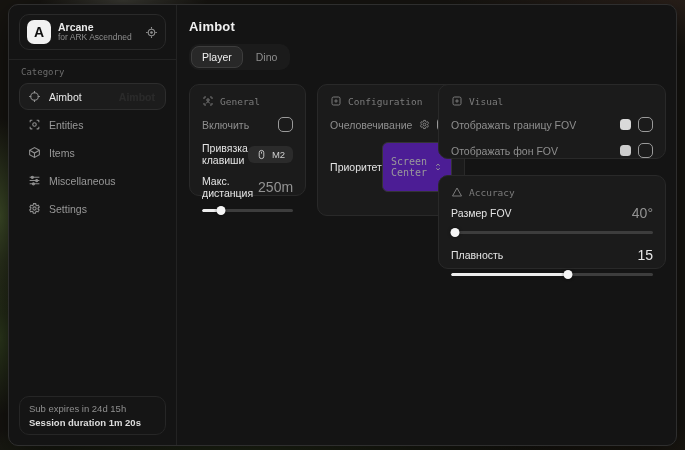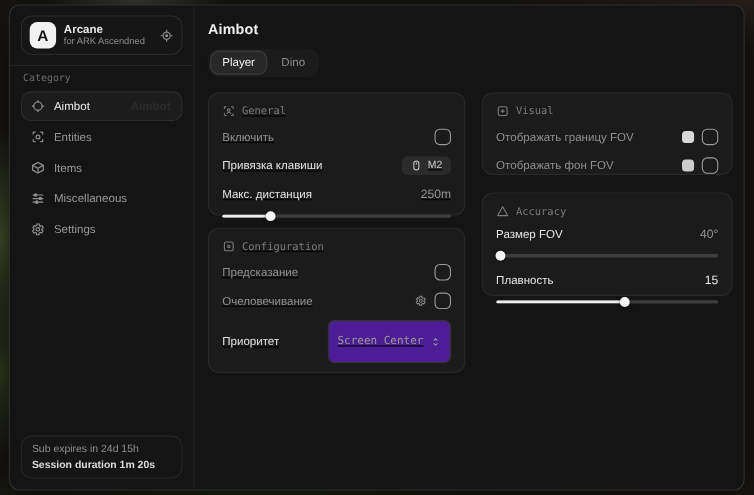--- a/index.html
+++ b/index.html
@@ -51,31 +51,31 @@
   
   .main{ flex:1; padding:14px 14px 0 12px; }
   .page-title{ font-size:13px; font-weight:bold; color:#f1f1f1; letter-spacing:.2px; }
   .tabs{ display:inline-flex; background:#1b1b1b; border-radius:10px; padding:2px;
     margin-top:10px; gap:2px; }
   .tab{ border:1px solid transparent; background:transparent; color:#8d8d8d;
     font-size:10.5px; padding:4px 10px; border-radius:8px; cursor:pointer;
     font-family:"Liberation Sans", sans-serif; }
   .tab.active{ background:#282828; border-color:#3d3d3d; color:#f0f0f0; }
   .columns{ display:flex; gap:15px; margin-top:14px; align-items:flex-start; }
-  .col-left{ width:234px; display:flex; flex-direction:column; gap:11px;text-decoration:underline; }
+  .col-left{ width:234px; display:flex; flex-direction:row; gap:11px; }
   .col-right{ width:228px; display:flex; flex-direction:column; gap:16px; }
   .card{ background:#1b1b1b; border:1px solid #292929; border-radius:10px;
     padding:10px 12px 12px 12px; }
   .card-head{ display:flex; align-items:center; gap:6px; color:#7b7b7b;
     font-size:9.5px; font-family:"DejaVu Sans Mono", monospace; margin-bottom:4px;}
   .row{ display:flex; align-items:center; justify-content:space-between; margin-top:9px;
     min-height:17px;}
   .lbl{ font-size:10.5px; color:#e4e4e4; }
   .lbl.muted{ color:#8f8f8f; }
-  .val{ font-size:11px; color:#939393; }
+  .val{ font-size:14px; color:#939393; }
   .val.bright{ color:#e8e8e8; }
   .checkbox{ width:15px; height:15px; border:1.5px solid #9a9a9a; border-radius:5px;
     background:transparent; cursor:pointer; flex:0 0 auto; }
   .rgroup{ display:flex; align-items:center; gap:7px; }
   .swatch{ width:11px; height:11px; border-radius:3.5px; cursor:pointer; }
   .keybtn{ display:inline-flex; align-items:center; gap:5px; background:#2b2b2b;
     border-radius:6px; padding:3px 8px; color:#cfcfcf; font-size:9.5px; cursor:pointer; }
   .selectbtn{ display:inline-flex; align-items:center; gap:6px; background:#4c1d95;
     border:1px solid #343434; border-radius:6px; padding:13px 8px; color:#9a9a9a;
     font-size:10px; font-family:"DejaVu Sans Mono", monospace; cursor:pointer; }
@@ -224,24 +224,20 @@
           <div class="card-head">
             <span class="i">
               <svg width="12" height="12" viewBox="0 0 24 24" fill="none" stroke="#7b7b7b" stroke-width="2">
                 <rect x="4" y="4" width="16" height="16" rx="3"></rect>
                   <circle cx="12" cy="12" r="2.2"></circle>
               </svg>
             </span>
             <span>Configuration</span>
           </div>
           <div class="row">
-            <span class="lbl muted">Предсказание</span>
-            <span class="checkbox"></span>
-          </div>
-          <div class="row">
             <span class="lbl muted">Очеловечивание</span>
             <span class="rgroup">
               <span class="i">
                 <svg width="11" height="11" viewBox="0 0 24 24" fill="none" stroke="#8a8a8a" stroke-width="2">
                   <circle cx="12" cy="12" r="3"></circle>
                   <path d="M19 12a7 7 0 00-.1-1.2l2-1.5-2-3.4-2.3 1a7 7 0 00-2-1.2L14.2 3h-4l-.4 2.5a7 7 0 00-2 1.2l-2.3-1-2 3.4 2 1.5A7 7 0 005 12c0 .4 0 .8.1 1.2l-2 1.5 2 3.4 2.3-1a7 7 0 002 1.2l.4 2.5h4l.4-2.5a7 7 0 002-1.2l2.3 1 2-3.4-2-1.5c.1-.4.1-.8.1-1.2z"></path>
                 </svg>
               </span>
               <span class="checkbox"></span>
             </span>

